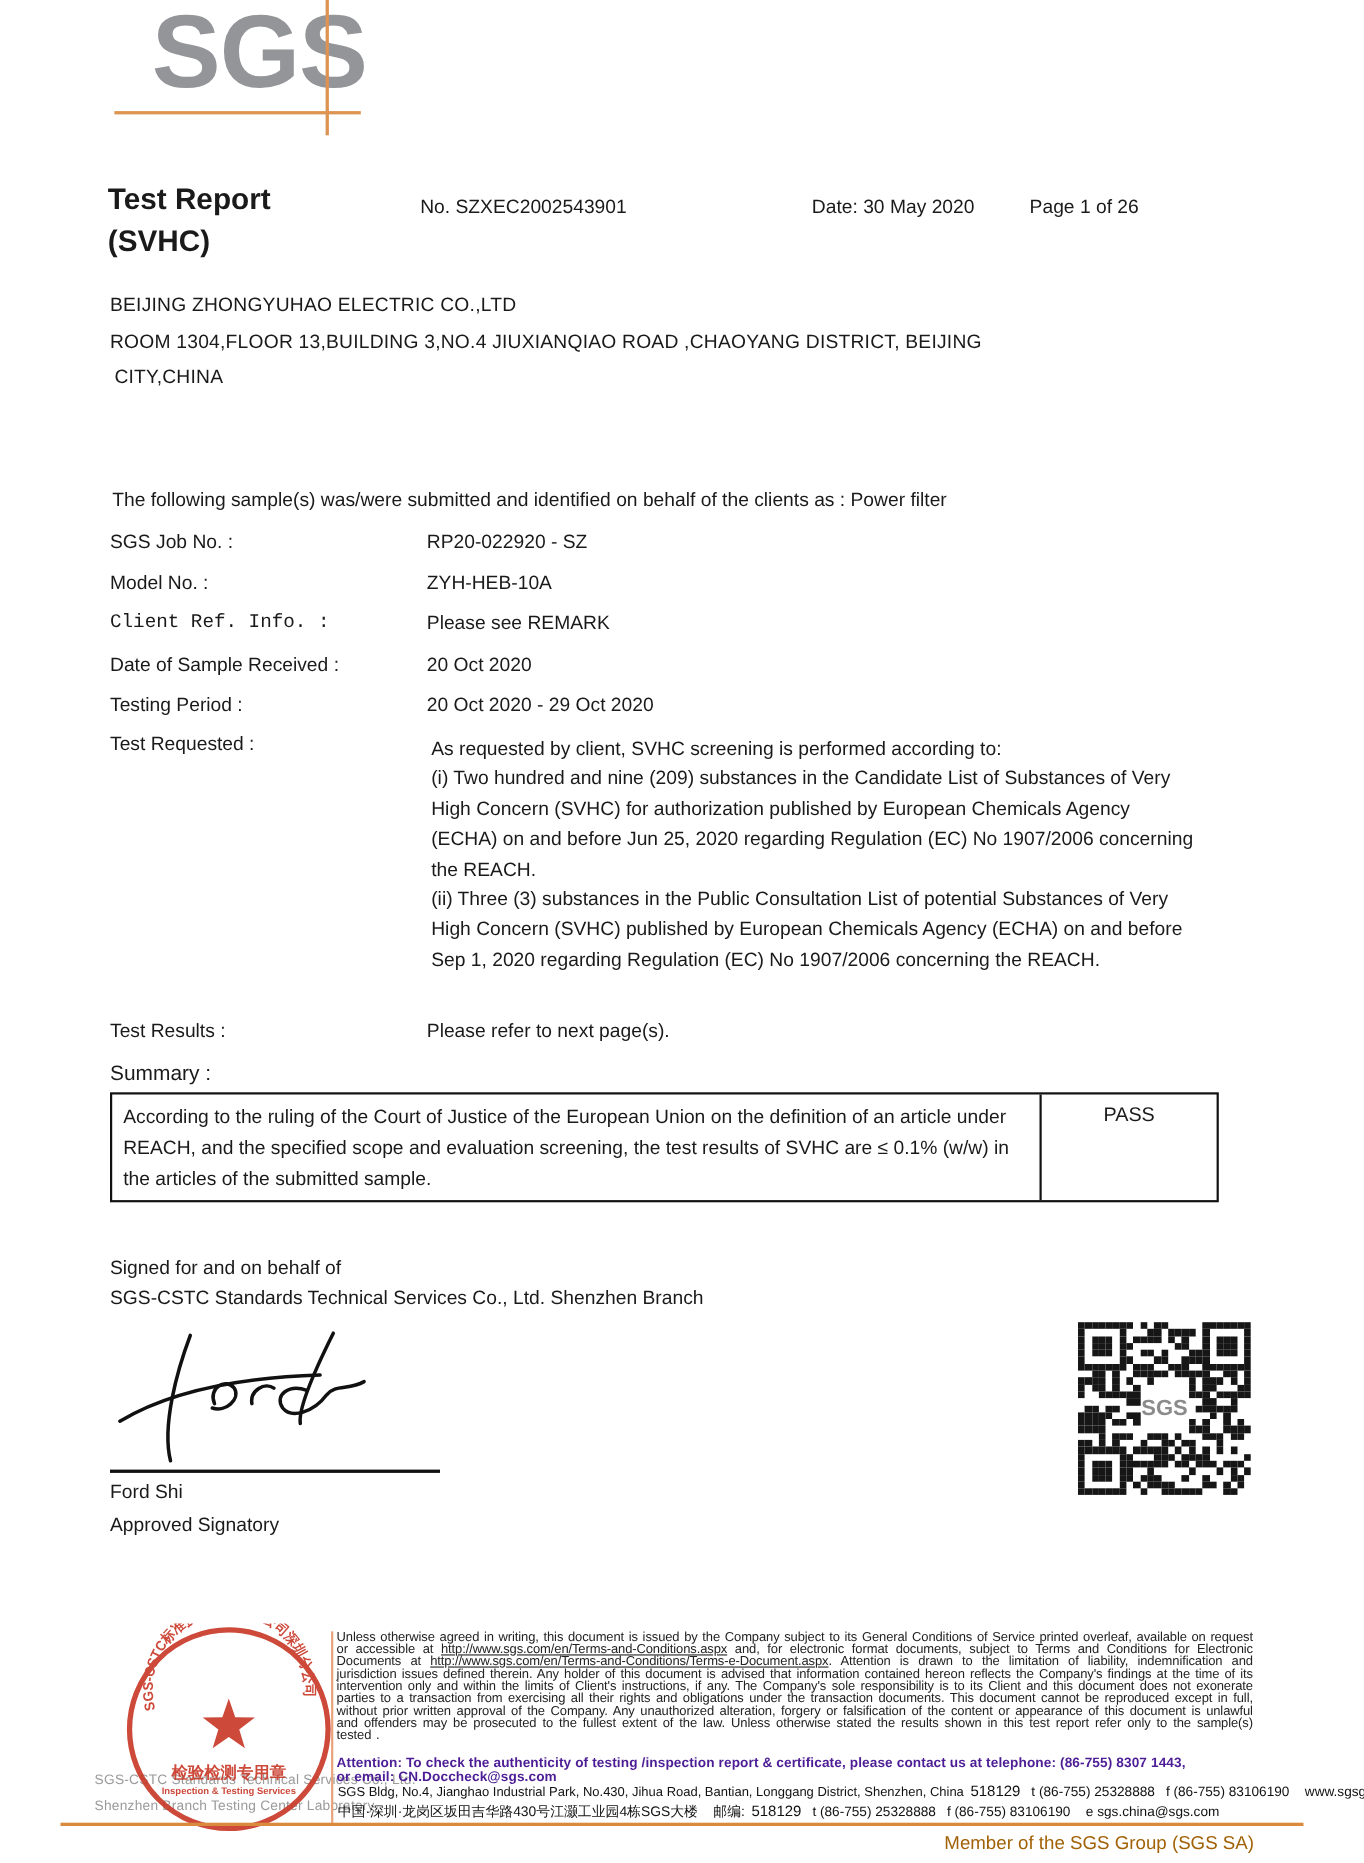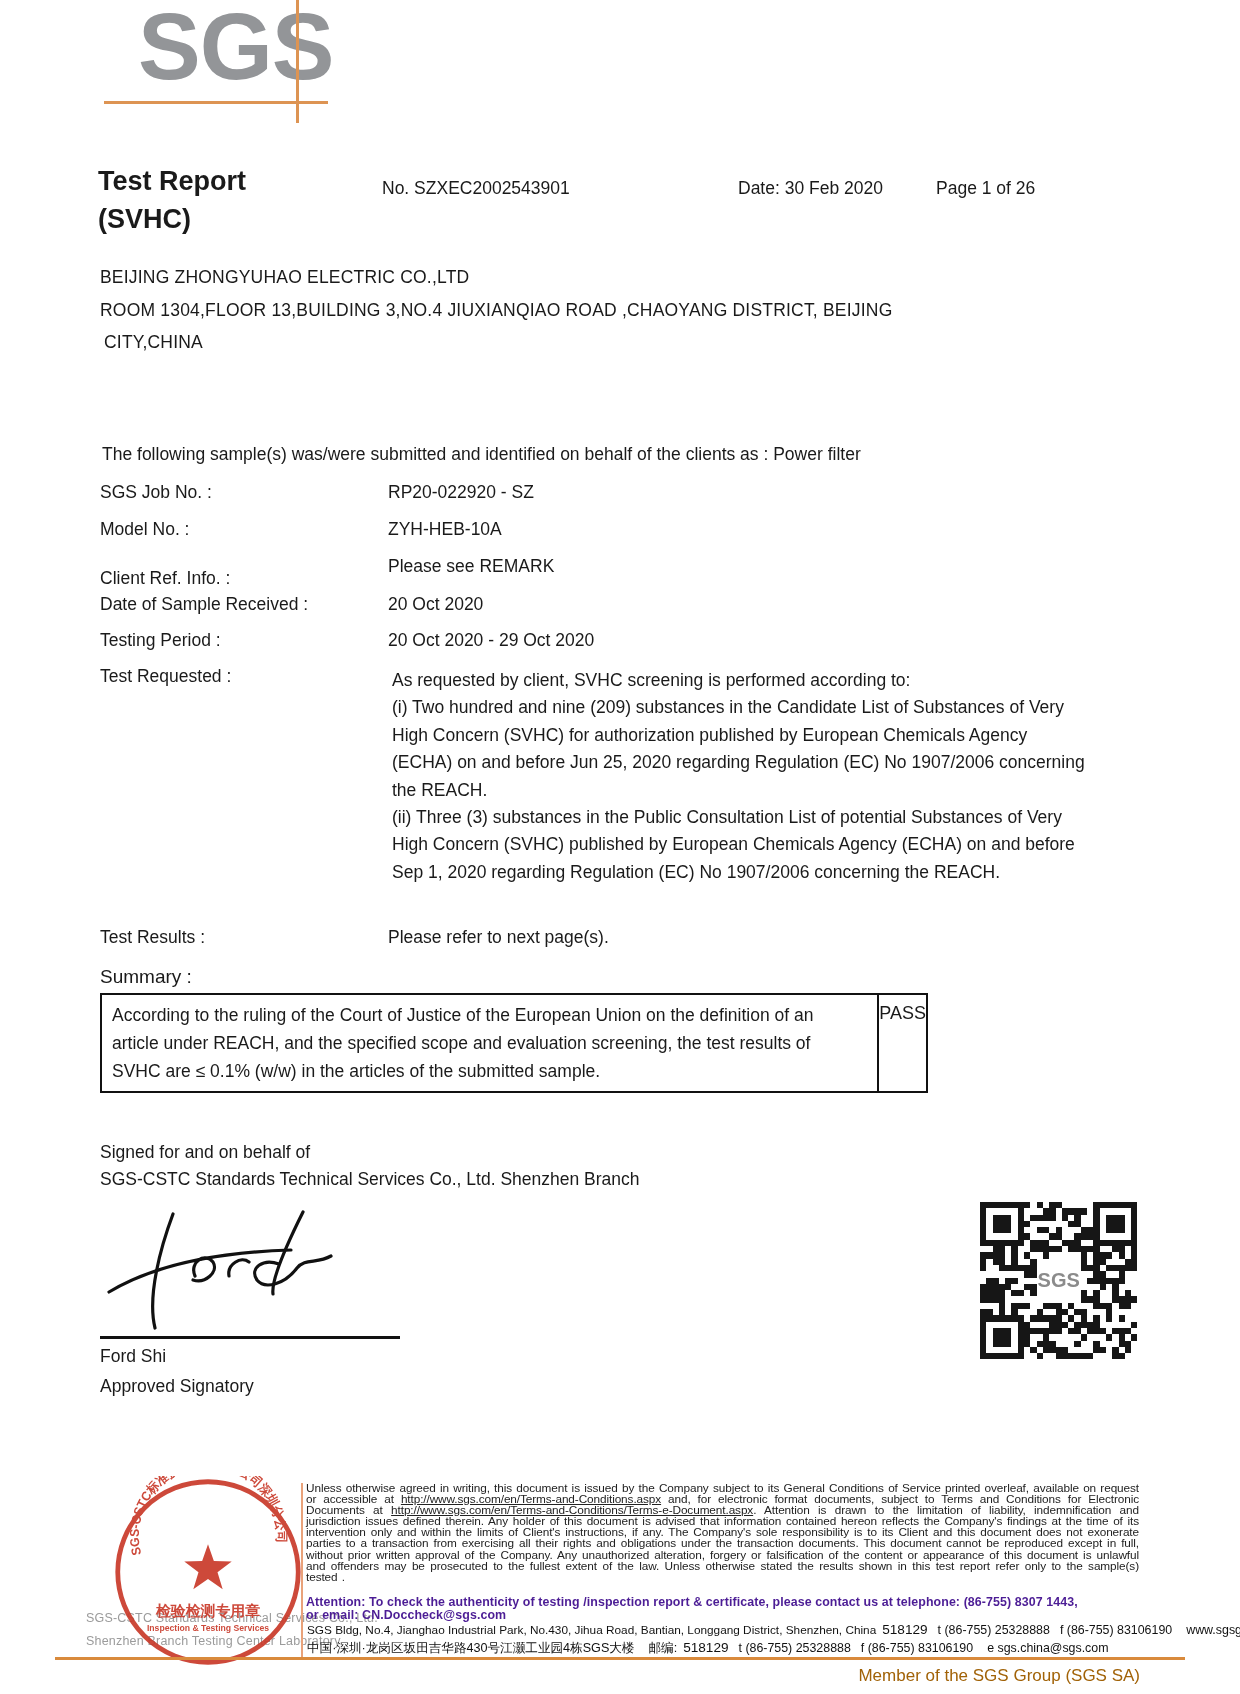--- a/index.html
+++ b/index.html
@@ -22,21 +22,21 @@
   .intro{left:102px;top:444px;font-size:17.5px;}
 
   
   .lbl{left:100px;font-size:17.5px;}
   .val{left:388px;font-size:17.5px;}
   .para{left:392px;top:667px;width:700px;font-size:17.5px;line-height:27.4px;}
   .para p{margin:0;}
 
   
   .summary-lbl{left:100px;top:966px;font-size:19px;}
-  .sum-box{left:100px;top:993px;width:828px;height:100px;border:2px solid #111;display:flex;box-sizing:border-box;}
+  .sum-box{left:100px;top:993px;width:1008px;height:100px;border:2px solid #111;display:flex;box-sizing:border-box;}
   .sum-text{width:845px;box-sizing:border-box;padding:6px 14px 0 10px;font-size:17.5px;line-height:28px;border-right:2px solid #111;}
   .sum-pass{flex:1;text-align:center;padding-top:8px;font-size:18px;}
 
   
   .signed1{left:100px;top:1142px;font-size:17.5px;}
   .signed2{left:100px;top:1169px;font-size:17.5px;}
   .sig-svg{left:95px;top:1200px;}
   .sig-line{left:100px;top:1336px;width:300px;height:2.5px;background:#111;}
   .sig-name{left:100px;top:1346px;font-size:17.5px;}
   .sig-title{left:100px;top:1376px;font-size:17.5px;}
@@ -72,36 +72,36 @@
 
 <div class="page">
 
   <div class="abs sgs-logo">SGS</div>
   <div class="abs logo-hline"></div>
   <div class="abs logo-vline"></div>
 
   <div class="abs title1">Test Report</div>
   <div class="abs title2">(SVHC)</div>
   <div class="abs hmeta" style="left:382px;">No. SZXEC2002543901</div>
-  <div class="abs hmeta" style="left:738px;">Date: 30 Feb 2020</div>
+  <div class="abs hmeta" style="left:738px;">Date: 30 May 2020</div>
   <div class="abs hmeta" style="left:936px;">Page 1 of 26</div>
 
   <div class="abs client-line" style="top:267px;">BEIJING ZHONGYUHAO ELECTRIC CO.,LTD</div>
   <div class="abs client-line" style="top:300px;">ROOM 1304,FLOOR 13,BUILDING 3,NO.4 JIUXIANQIAO ROAD ,CHAOYANG DISTRICT, BEIJING</div>
   <div class="abs client-line" style="top:332px;left:104px;">CITY,CHINA</div>
 
   <div class="abs intro">The following sample(s) was/were submitted and identified on behalf of the clients as : Power filter</div>
 
   <div class="abs lbl" style="top:482px;">SGS Job No. :</div>
   <div class="abs val" style="top:482px;">RP20-022920 - SZ</div>
 
   <div class="abs lbl" style="top:519px;">Model No. :</div>
   <div class="abs val" style="top:519px;">ZYH-HEB-10A</div>
 
-  <div class="abs lbl" style="top:568px;">Client Ref. Info. :</div>
+  <div class="abs lbl" style="top:556px;font-family:Liberation Mono, monospace;">Client Ref. Info. :</div>
   <div class="abs val" style="top:556px;">Please see REMARK</div>
 
   <div class="abs lbl" style="top:594px;">Date of Sample Received :</div>
   <div class="abs val" style="top:594px;text-align:center;">20 Oct 2020</div>
 
   <div class="abs lbl" style="top:630px;">Testing Period :</div>
   <div class="abs val" style="top:630px;">20 Oct 2020 - 29 Oct 2020</div>
 
   <div class="abs lbl" style="top:666px;">Test Requested :</div>
   <div class="abs para">

